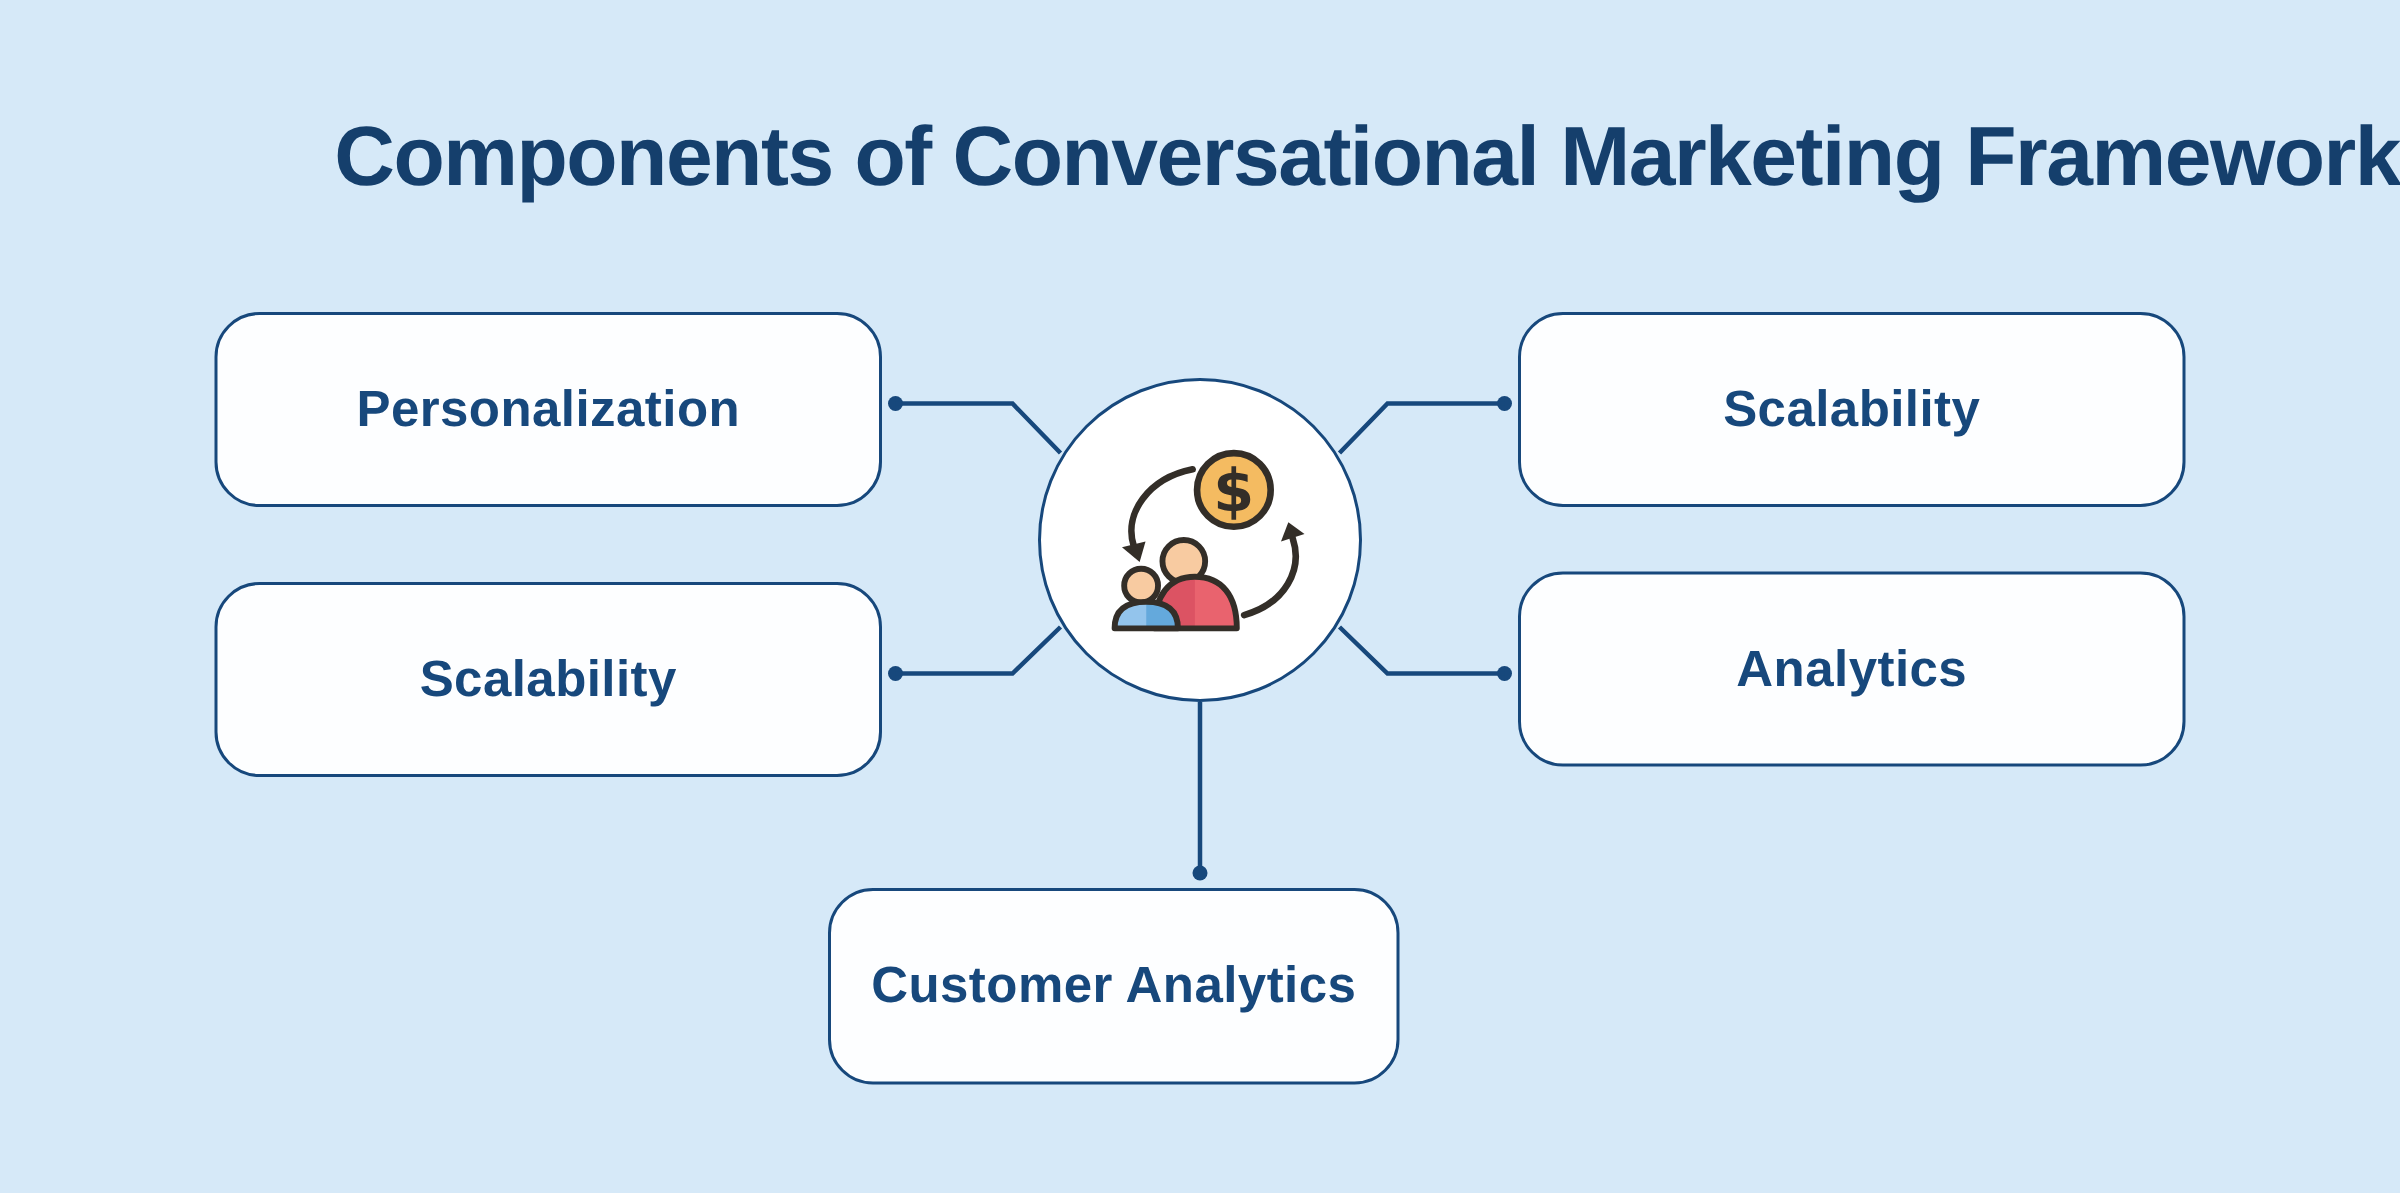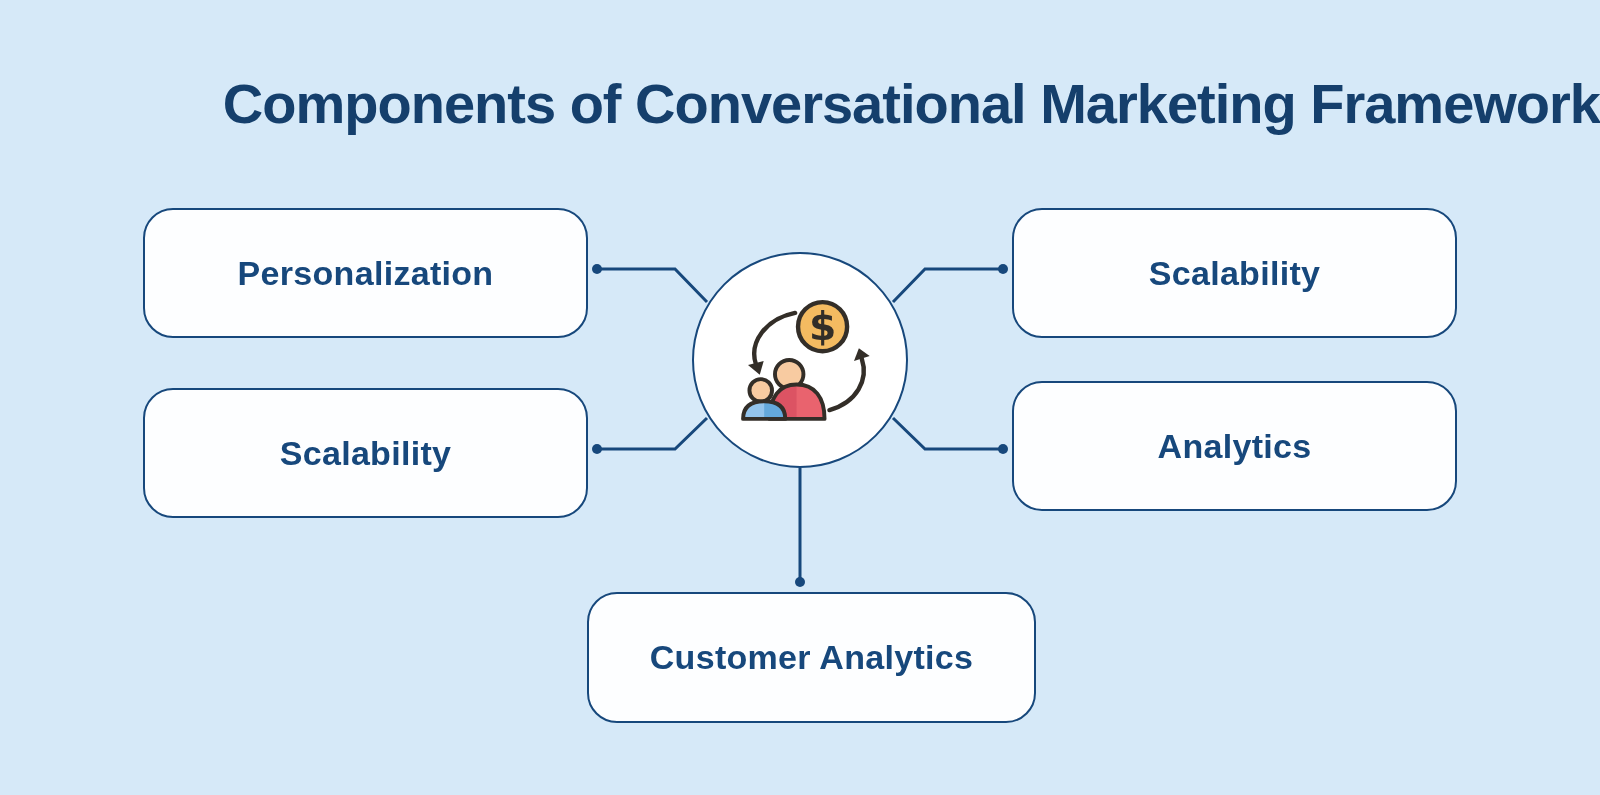--- a/index.html
+++ b/index.html
@@ -29,21 +29,21 @@
   .node{
     position:absolute;background:var(--box-fill);
     border:2px solid var(--navy);border-radius:30px;
     display:flex;align-items:center;justify-content:center;
     font-size:34px;font-weight:600;letter-spacing:.3px;color:var(--navy);
   }
   .node-personalization{left:143px;top:208px;width:445px;height:130px;}
   .node-segmentation {left:1012px;top:208px;width:445px;height:130px;}
   .node-scalability  {left:143px;top:388px;width:445px;height:130px;}
   .node-automation   {left:1012px;top:381px;width:445px;height:130px;}
-  .node-customer-analytics{left:587px;top:592px;width:449px;height:131px;justify-content:center;}
+  .node-customer-analytics{left:552px;top:592px;width:381px;height:131px;justify-content:center;}
 
   .connectors{position:absolute;inset:0;pointer-events:none;}
   .connectors polyline,.connectors line{
     fill:none;stroke:var(--navy);stroke-width:3;stroke-linejoin:miter;
   }
   .connectors circle{fill:var(--navy);stroke:none;}
 
   .hub{
     position:absolute;left:692px;top:252px;width:216px;height:216px;
     background:#ffffff;border:2.5px solid var(--navy);border-radius:50%;

